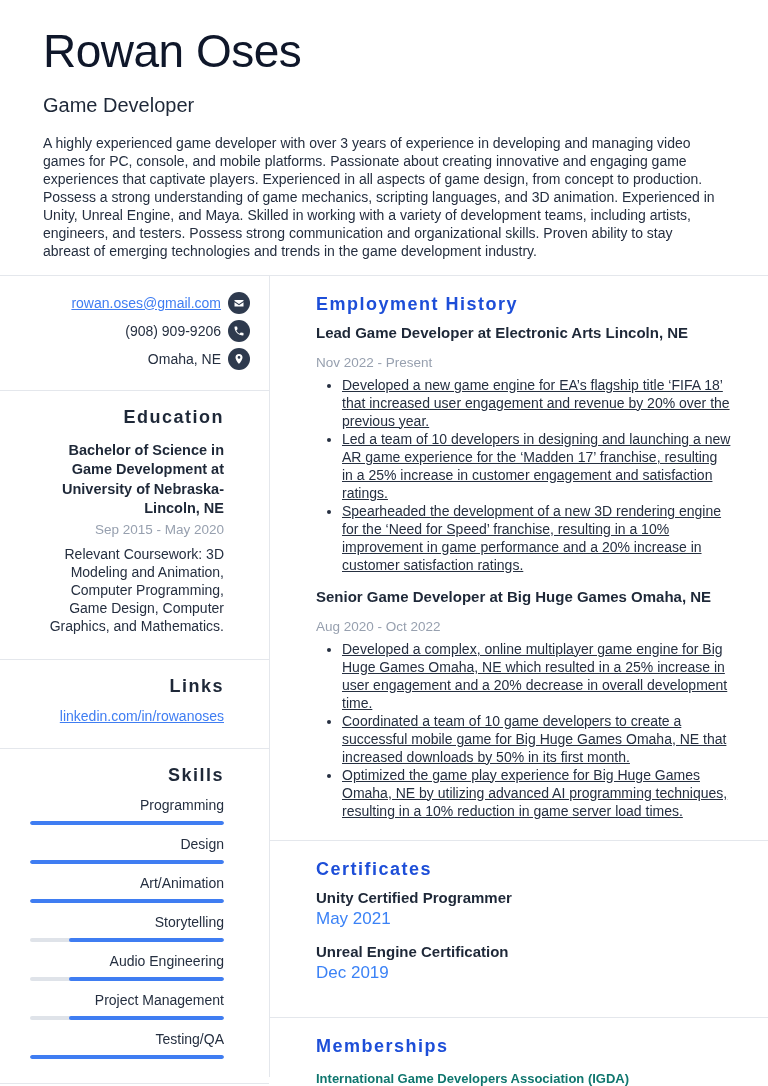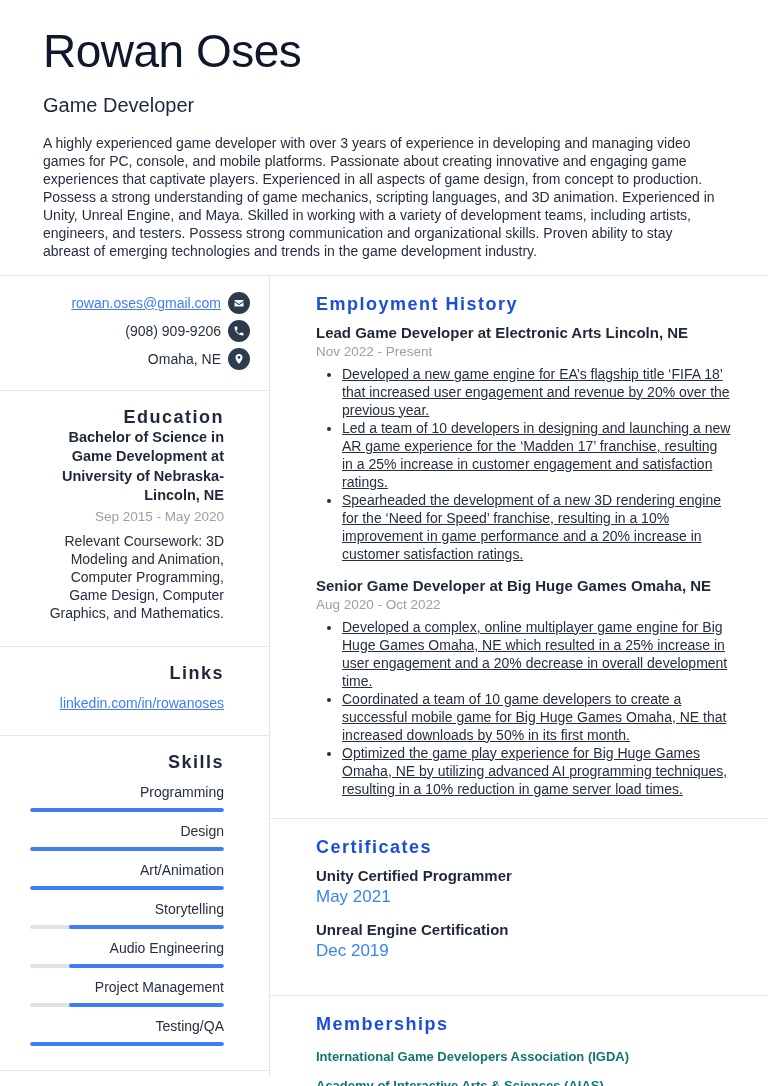--- a/index.html
+++ b/index.html
@@ -25,40 +25,40 @@
   .side-heading { font-size:18px; font-weight:bold; letter-spacing:1.5px; color:#1e2838; }
 
   .contact-row { display:flex; align-items:center; justify-content:flex-end; height:28px; font-size:14px; }
   .contact-row .txt { color:#252f40; }
   .icon-circle { width:22px; height:22px; border-radius:50%; background:#2e3a4e; margin-left:7px;
                  display:flex; align-items:center; justify-content:center; flex-shrink:0; }
   .icon-circle svg { width:12px; height:12px; fill:#fff; }
 
   a.link { color:#3f7df2; text-decoration:underline; }
 
-  .degree { font-size:14.5px; font-weight:bold; line-height:19.5px; color:#1e2838; }
+  .degree { font-size:14.5px; font-weight:bold; line-height:19.5px; margin-top:13px; color:#1e2838; }
   .date-gray { font-size:13.5px; color:#97a0af; margin-top:3px; }
   .coursework { font-size:14px; line-height:18px; margin-top:8px; color:#252f40; }
 
   .links-url { display:block; font-size:14px; margin-top:11px; }
 
   .skill-row { margin-top:11px; }
   .skill-name { font-size:14px; color:#252f40; margin-bottom:8px; }
   .skill-track { height:4px; background:#dfe3e9; border-radius:2px; position:relative; overflow:hidden; }
   .skill-fill { position:absolute; right:0; top:0; height:100%; background:#3f7df2; border-radius:2px; }
 
   
   .main-section { padding:18px 37px 20px 46px; border-bottom:1px solid #e4e7ec; }
   .main-section.last { border-bottom:none; }
   .main-heading { font-size:18px; font-weight:bold; letter-spacing:1.5px; color:#1d4ed8; margin-bottom:9px; }
 
   .job { margin-top:4px; }
   .job + .job { margin-top:14px; }
   .job-head { font-size:15px; font-weight:bold; color:#1e2838; }
-  .job-dates { font-size:13.5px; color:#97a0af; margin:3px 0 6px; }
+  .job-dates { font-size:13.5px; color:#97a0af; margin:14px 0 6px; }
   .job ul { list-style:disc outside; padding-left:26px; }
   .job li { font-size:14px; line-height:18px; color:#252f40;text-decoration:underline; }
 
   .cert-item { margin-top:8px; margin-bottom:14px; }
   .cert-title { font-size:15px; font-weight:bold; color:#1e2838; }
   .cert-date { font-size:17px; color:#3b82f6; margin-top:3px; }
 
   .member-item { font-size:13px; font-weight:bold; color:#0f766e; margin-top:14px; }
 </style>
 </head>

